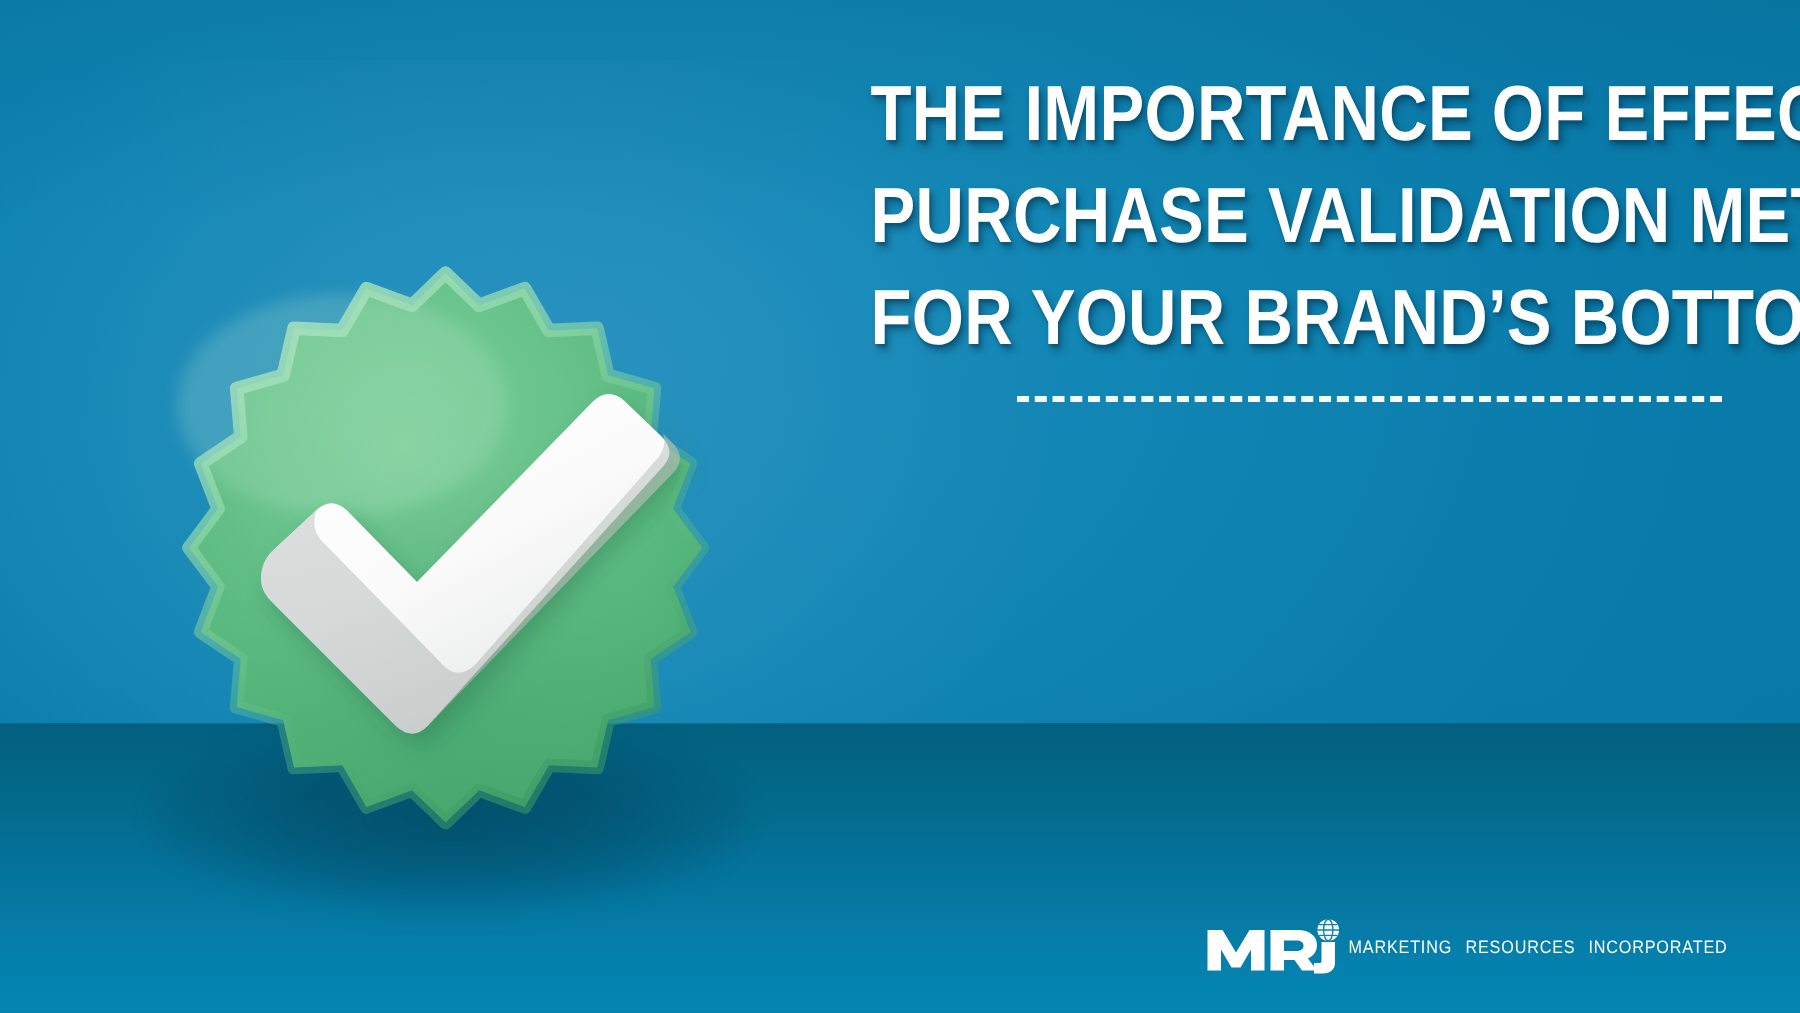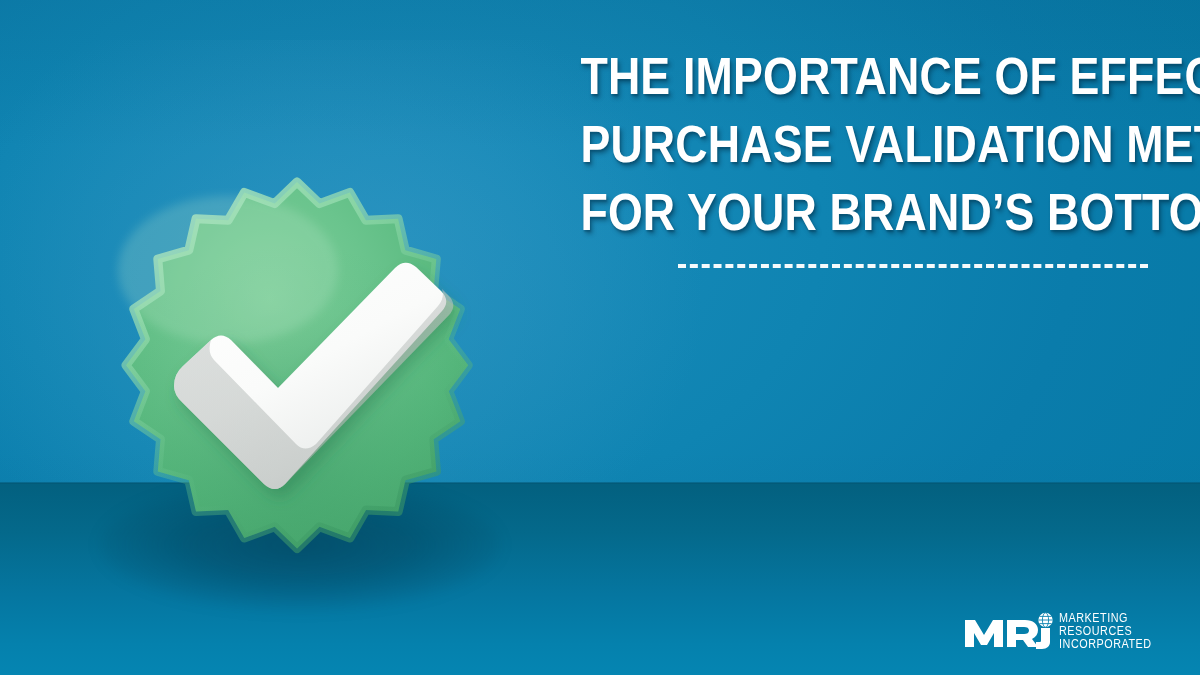--- a/index.html
+++ b/index.html
@@ -141,21 +141,21 @@
     right: 38px;
     bottom: 22px;
     display: flex;
     align-items: center;
     gap: 4px;
     height: 44px;
   }
   .logo-mark { display: block; }
   .logo-words {
     display: flex;
-    flex-direction: column;
+    flex-direction: row;
     justify-content: center;
     gap: 1px;
     padding-bottom: 1px;
   }
   .logo-word {
     color: #ffffff;
     font-family: "Liberation Sans Narrow", "Liberation Sans", sans-serif;
     font-size: 12px;
     font-weight: 400;
     line-height: 12px;

